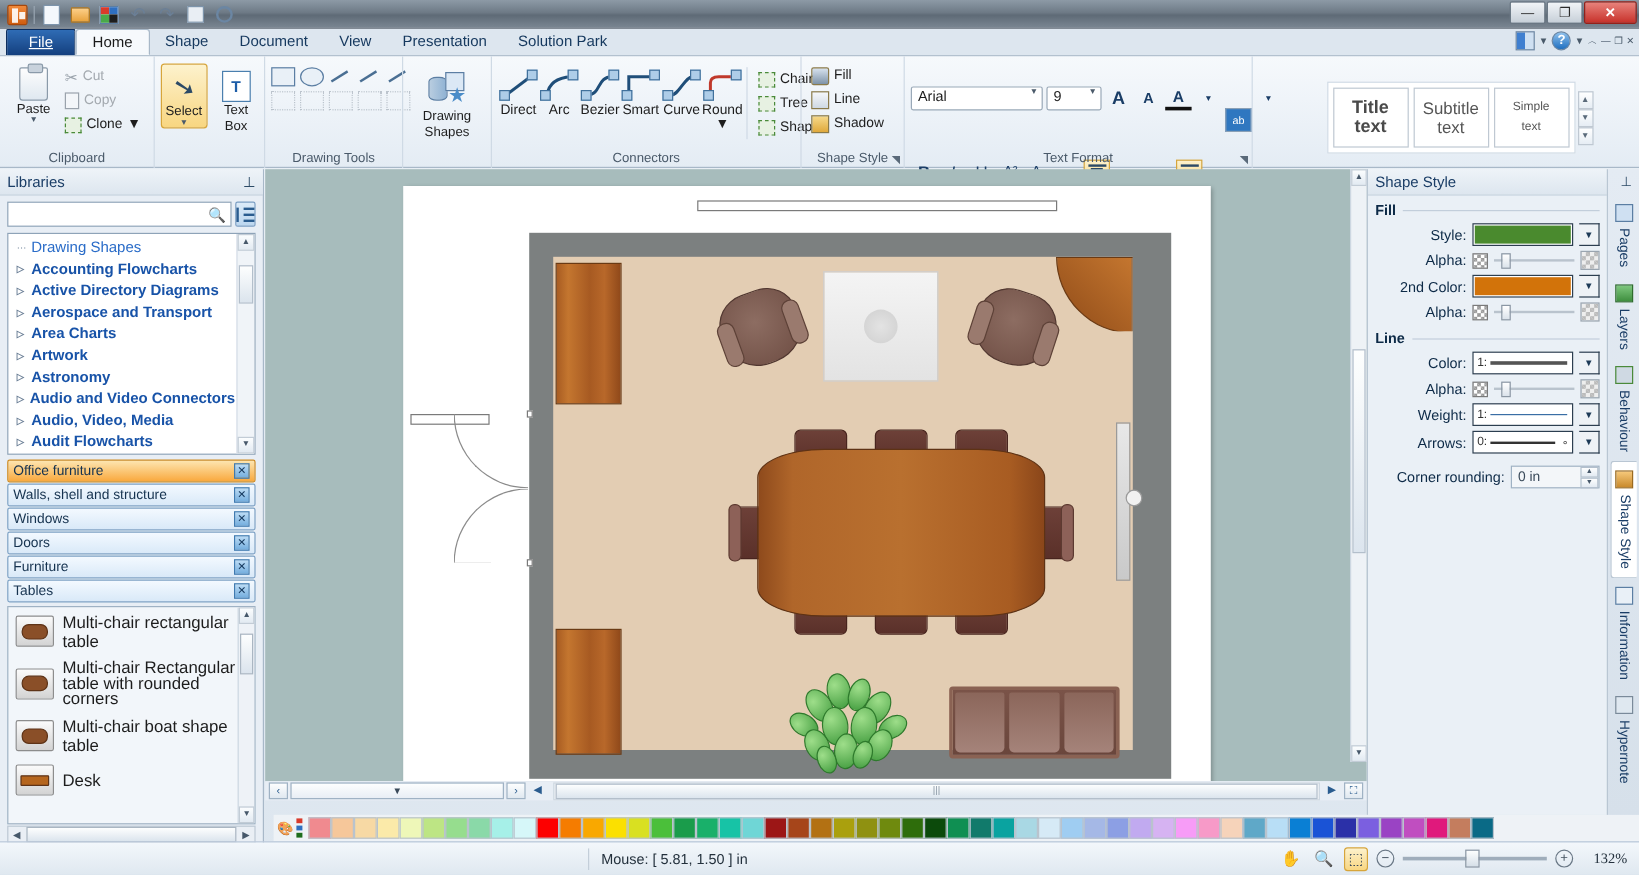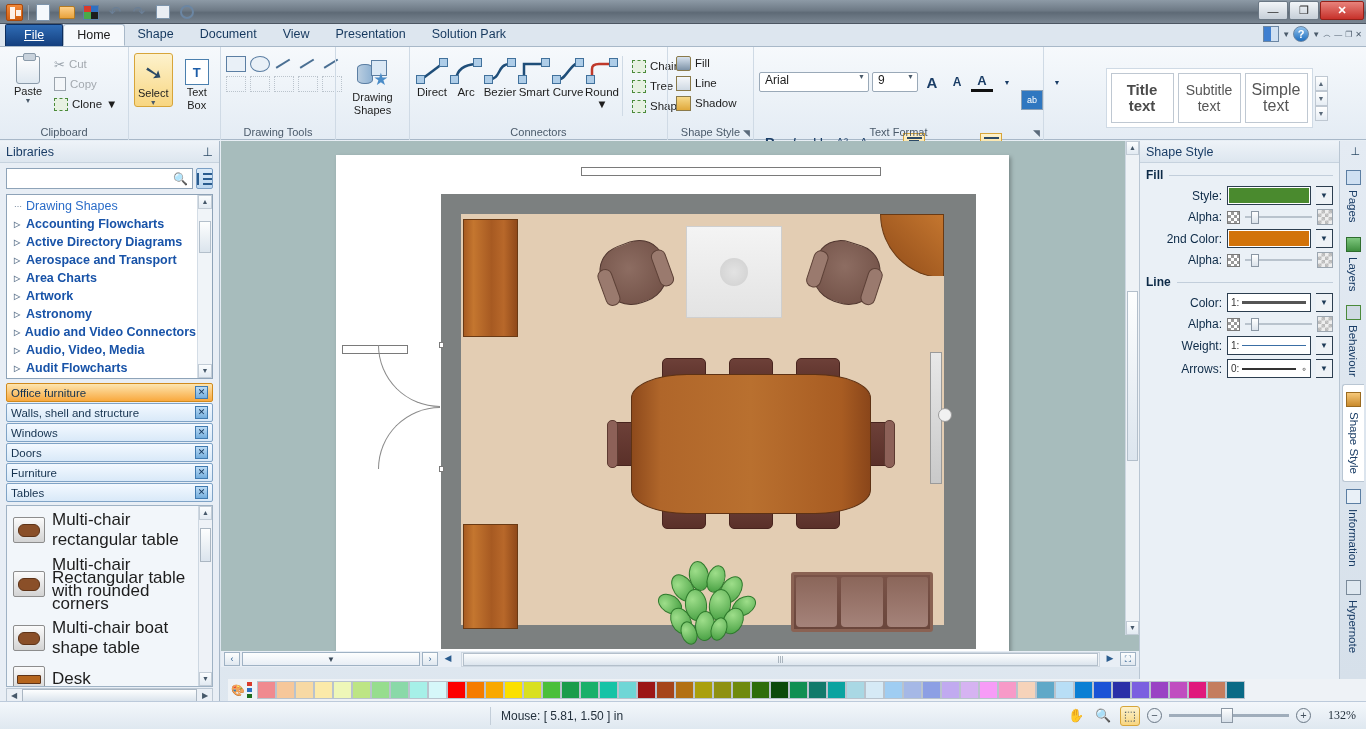--- a/index.html
+++ b/index.html
@@ -127,21 +127,21 @@
   .tfbtn.on { border:1px solid #d7a53a; background:linear-gradient(#fdf2cd,#f8d681); }
   .alignic { width:15px; height:12px; display:flex; flex-direction:column; justify-content:space-between; }
   .alignic i { display:block; height:1.6px; background:#2c4a66; }
 
   .gallery { border:1px solid #cfdae5; background:#fff; padding:4px; display:flex; gap:4px; }
   .gcell { width:63px; height:50px; border:1px solid #bfc8d2; background:#fff;
     display:flex; flex-direction:column; align-items:center; justify-content:center;
     color:#555; line-height:16px; }
   .gcell.title { font-weight:bold; font-size:15px; color:#4a4a4a; }
   .gcell.sub { font-size:14px; }
-  .gcell.simple { font-size:16px; }
+  .gcell.simple { font-size:10px; }
   .gnav { display:flex; flex-direction:column; justify-content:space-between; margin-left:2px; }
   .gnav div { width:13px; height:15px; border:1px solid #bfc8d2; background:linear-gradient(#fff,#e6edf4);
     font-size:7px; text-align:center; color:#5a6a7a; line-height:14px; }
   .dlg { position:absolute; right:3px; bottom:2px; font-size:9px; color:#5a6a7a; }
 
   
   .leftpanel { position:absolute; left:0; top:141px; width:220px; height:570px;
     background:#e8eef5; border-right:1px solid #a8b8c8; }
   .panel-head { height:22px; background:linear-gradient(#eef3f8,#dde6ef);
     display:flex; align-items:center; padding:0 6px; font-size:12.5px; color:#1a3d66;
@@ -177,21 +177,21 @@
   .libtabs { padding:4px 6px 0; }
   .libtab { height:19px; margin-bottom:1px; border:1px solid #7fa3c6; border-radius:2px;
     background:linear-gradient(#f3f9ff,#d9e9f8); display:flex; align-items:center;
     padding:0 4px; font-size:11.5px; color:#15324f; }
   .libtab.active { background:linear-gradient(#fde5b0,#f9a93e); border-color:#d08a1e; }
   .libx { margin-left:auto; width:13px; height:13px; background:linear-gradient(#bcdcf5,#74aede);
     border:1px solid #3f7ab0; color:#14375c; font-size:9px; text-align:center; line-height:11px; }
 
   .shapelist { margin:3px 6px 0; height:182px; background:#f2f6fa; border:1px solid #9fb2c4;
     position:relative; overflow:hidden; }
-  .sli { display:flex; align-items:center; gap:7px; padding:4px 6px; font-size:17px; }
+  .sli { display:flex; align-items:center; gap:7px; padding:4px 6px; font-size:14px; }
   .sli .thumb { width:32px; height:26px; flex:none; background:linear-gradient(#fbfbfb,#d3d3d3);
     border:1px solid #8d8d8d; border-radius:2px; display:flex; align-items:center; justify-content:center; }
   .tbl-ic { width:22px;height:13px;background:#8a4f28;border:1px solid #5e3317;border-radius:6px; }
   .tbl-ic.round { width:15px;height:15px;border-radius:50%; }
   .tbl-ic.desk { width:24px;height:9px;border-radius:1px;background:#b5651d; }
   .sl-scroll { position:absolute; right:0; top:0; width:14px; height:100%; background:#eef2f7; border-left:1px solid #cdd7e1; }
   .sl-thumb { position:absolute; left:1px; right:1px; top:22px; height:34px;
     background:linear-gradient(#fdfefe,#dbe4ed); border:1px solid #aab6c2; }
 
   .hscroll { position:absolute; left:6px; right:6px; bottom:8px; height:15px;
@@ -1050,20 +1050,30 @@
       <span class="combo">
         <span class="lineprev">
           <span>0:</span>
           <span style="flex:1;height:2px;background:#333;margin-right:2px;"></span>
           <span style="font-size:9px;margin-right:3px;">∘</span>
         </span>
       </span>
       <span class="combo-arr" style="border:1px solid #2c3e50;border-left:none;background:#eef2f6">▼</span>
     </div>
 
+    <div class="frow" style="padding-top:8px">
+      <span class="flabel" style="width:108px">Corner rounding:</span>
+      <span class="spin">
+        <span>0 in</span>
+        <span class="btns">
+            <i>▲</i>
+            <i>▼</i>
+          </span>
+      </span>
+    </div>
   </div>
 
   <div class="vtabs">
     <span class="vpin">⊥</span>
     <div class="vtab">
       <span class="vi" style="background:#cfe0f2;border:1px solid #5b7ea3;"></span>
       <span>Pages</span>
     </div>
     <div class="vtab">
       <span class="vi" style="background:linear-gradient(#7ec77e,#3f8f3f);border:1px solid #2e6d2e;"></span>

